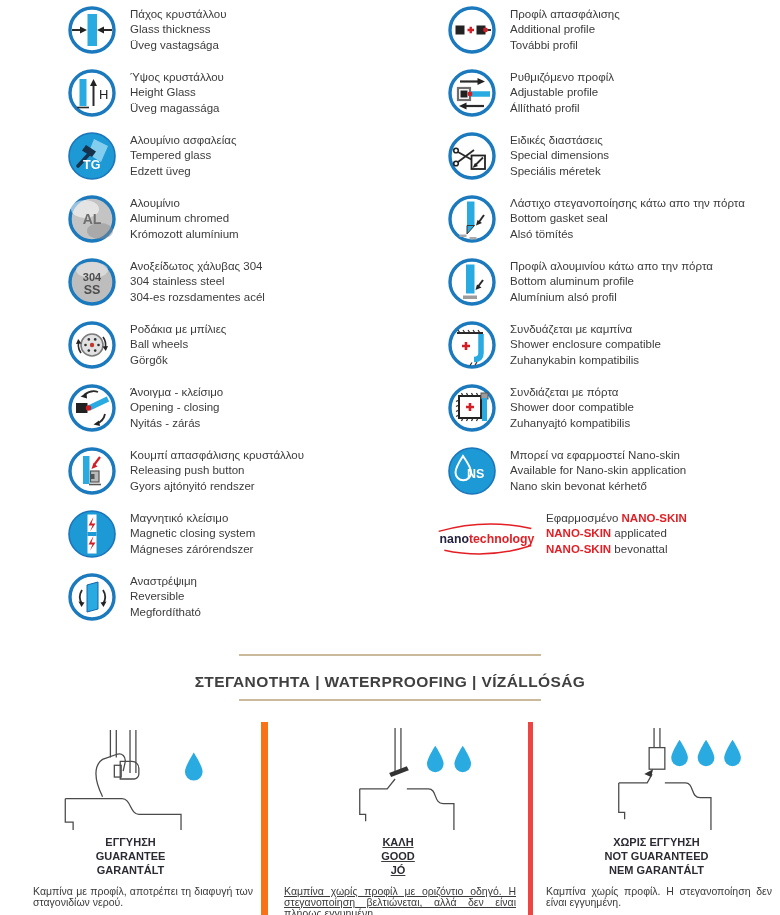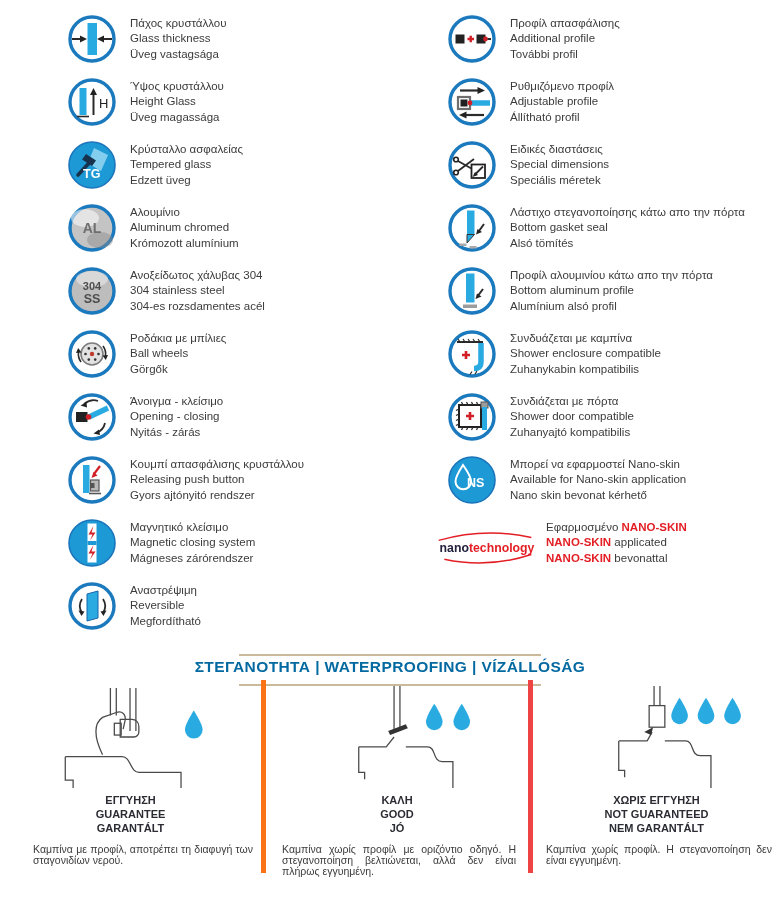--- a/index.html
+++ b/index.html
@@ -1,47 +1,47 @@
 <!DOCTYPE html>
 <html><head>
 <meta charset="utf-8">
 <style>
   html,body{margin:0;padding:0;background:#fff;}
   body{width:780px;height:915px;overflow:hidden;font-family:"Liberation Sans",sans-serif;color:#3b3b3d;}
   .page{position:relative;width:780px;height:915px;background:#fff;}
 
   
-  .legend{position:absolute;top:14px;width:332px;}
+  .legend{position:absolute;top:5px;width:332px;}
   .legend.left{left:67px;}
   .legend.right{left:447px;}
   .feature{display:flex;align-items:flex-start;margin-bottom:13px;min-height:50px;}
   .f-icon{width:50px;height:50px;flex:0 0 50px;margin-right:13px;}
   .f-icon.wide{width:104px;flex:0 0 104px;margin-left:-14px;margin-right:9px;margin-top:4px;}
   .f-text{font-size:11.5px;line-height:15.4px;padding-top:2px;}
   .f-text div{white-space:nowrap;}
   .red-b{color:#e31e24;font-weight:bold;margin-top:30px;}
 
   
   svg text{font-family:"Liberation Sans","DejaVu Sans",sans-serif;}
   .ring{fill:#fff;stroke:#1b79bd;stroke-width:3.4;}
   .ringsolid{fill:#1d9ad6;stroke:#1b75bb;stroke-width:1.6;}
   .lb{fill:#29abe2;}
   .dkl{stroke:#2a2a2a;fill:none;}
   .red{stroke:#d21f26;fill:none;}
 
   
   .wp-header{position:absolute;top:654px;left:0;width:780px;text-align:center;}
   .wp-rule{width:302px;margin:0 auto;border-top:2px solid #cbb99c;}
-  .wp-title{margin:2px 0 8px 0;font-size:15.5px;font-weight:bold;letter-spacing:.4px;color:#0369a1;}
+  .wp-title{margin:17px 0 8px 0;font-size:15.5px;font-weight:bold;letter-spacing:.4px;color:#404040;}
 
   
-  .wp-cols{position:absolute;top:680px;left:0;width:780px;height:193px;display:flex;}
+  .wp-cols{position:absolute;top:722px;left:0;width:780px;height:193px;display:flex;}
   .wp-col{box-sizing:border-box;}
   .wp-col.c1{width:261px;}
-  .wp-col.c2{width:267px;border-left:5px solid #f97316;}
+  .wp-col.c2{width:267px;border-left:7px solid #f97316;text-decoration:underline;}
   .wp-col.c3{width:252px;border-left:5px solid #ef4444;}
   .diag{display:block;margin:6px auto 0 auto;}
   .wp-labels{margin-top:4px;text-align:center;font-size:11px;font-weight:bold;line-height:14px;color:#2b2b33;}
   .wp-desc{margin-top:9px;font-size:10.5px;line-height:11px;text-align:justify;color:#3b3b3d;}
   .c1 .wp-desc{padding:0 8px 0 33px;}
   .c2 .wp-desc{padding:0 12px 0 16px;}
   .c3 .wp-desc{padding:0 8px 18px 13px;}
 </style>
 </head>
 <body>
@@ -84,21 +84,21 @@
 
     <div class="feature">
       <svg class="f-icon" viewBox="0 0 50 50">
         <circle class="ringsolid" cx="25" cy="25" r="23"></circle>
         <polygon points="27,8 41,15 34,31 21,23" fill="#8fd4f2" opacity="0.9"></polygon>
         <polygon points="19,14 29,20.5 25,26 15,19.5" fill="#17324d"></polygon>
         <path d="M11 35 L23 22" stroke="#17324d" stroke-width="3.6" stroke-linecap="round" fill="none"></path>
         <text x="16" y="37.5" font-size="12.5" font-weight="bold" fill="#fff">TG</text>
       </svg>
       <div class="f-text">
-        <div>Κρύσταλλο ασφαλείας</div>
+        <div>Αλουμίνιο ασφαλείας</div>
         <div>Tempered glass</div>
         <div>Edzett üveg</div>
       </div>
     </div>
 
     <div class="feature">
       <svg class="f-icon" viewBox="0 0 50 50">
         <circle class="ring" cx="25" cy="25" r="22" fill="#c4c4c4" style="fill:#c4c4c4"></circle>
         <ellipse cx="18" cy="15" rx="14" ry="9" fill="#ffffff" opacity="0.55"></ellipse>
         <ellipse cx="33" cy="37" rx="13" ry="8" fill="#8a8a8a" opacity="0.45"></ellipse>

